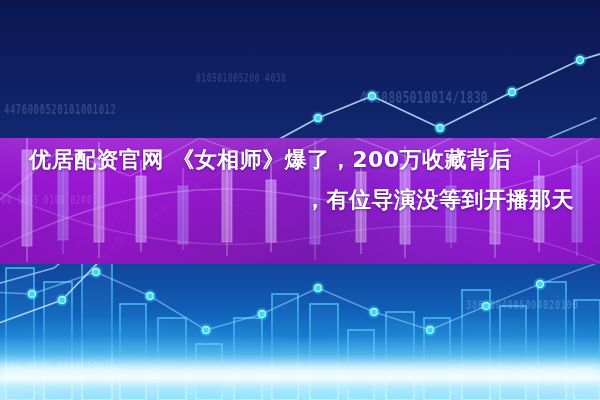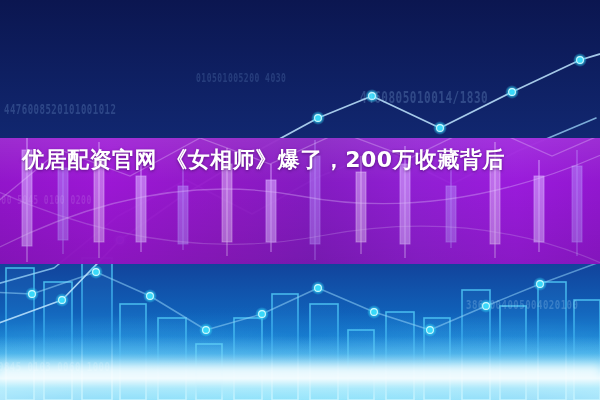--- a/index.html
+++ b/index.html
@@ -95,21 +95,21 @@
   }
   .purple-band .pb-inner{ position:absolute; left:0; top:-138px; width:600px; height:400px; }
   .pb-sheen{
     position:absolute; inset:0;
     background:linear-gradient(180deg, rgba(255,255,255,.10) 0%, rgba(255,255,255,0) 36%, rgba(0,0,0,.10) 100%);
     pointer-events:none;
   }
 
   
   .headline{
-    position:absolute; left:8px; right:0; top:140px;
+    position:absolute; left:15px; right:0; top:140px;
     padding:0 12px;
     z-index:30;
     pointer-events:none;
   }
   .hl-line{
     font-family:"DejaVu Sans","Liberation Sans",sans-serif;
     font-weight:700;
     font-size:22px;
     line-height:40px;
     color:#ffffff;
@@ -296,15 +296,16 @@
             <polyline points="-10,208 60,150 130,176 200,138 270,164 340,132 410,158 480,124 552,156 612,130" fill="none" stroke="rgba(240,215,255,.30)" stroke-width="1.3"></polyline>
           </g>
       </svg>
     </div>
     <div class="wm wm-f" style="top:58px;">000 5045 0100 0200</div>
     <div class="pb-sheen"></div>
   </div>
 
   <div class="headline">
     <div class="hl-line hl-1">优居配资官网 《女相师》爆了，200万收藏背后</div>
+    <div class="hl-line hl-2">，有位导演没等到开播那天</div>
   </div>
 
 </div>
 
 </body></html>

